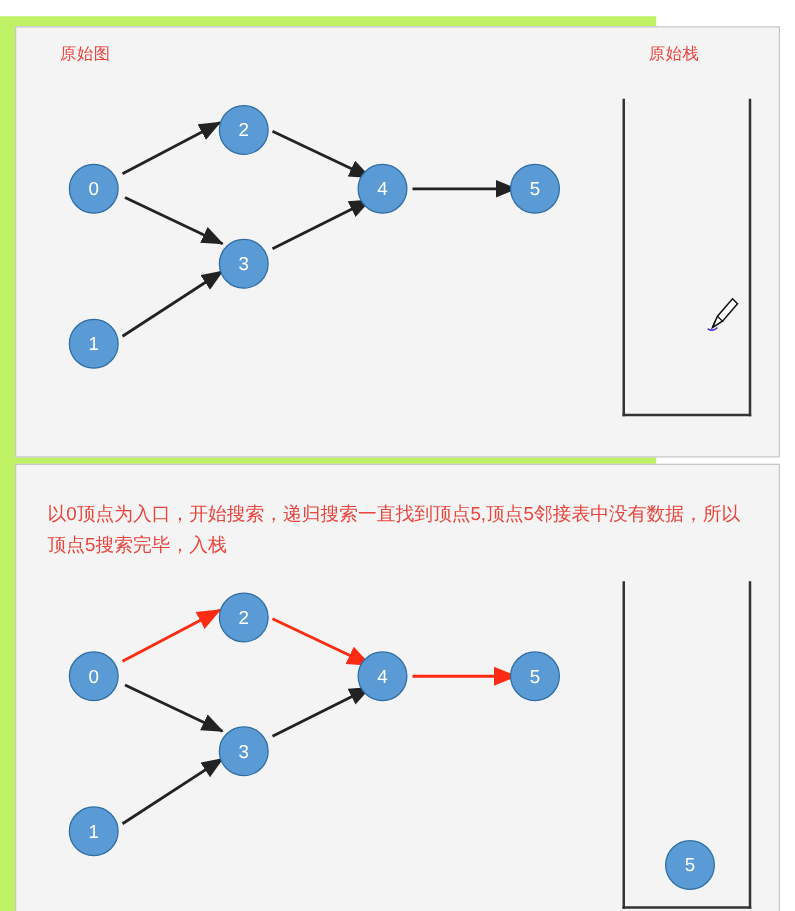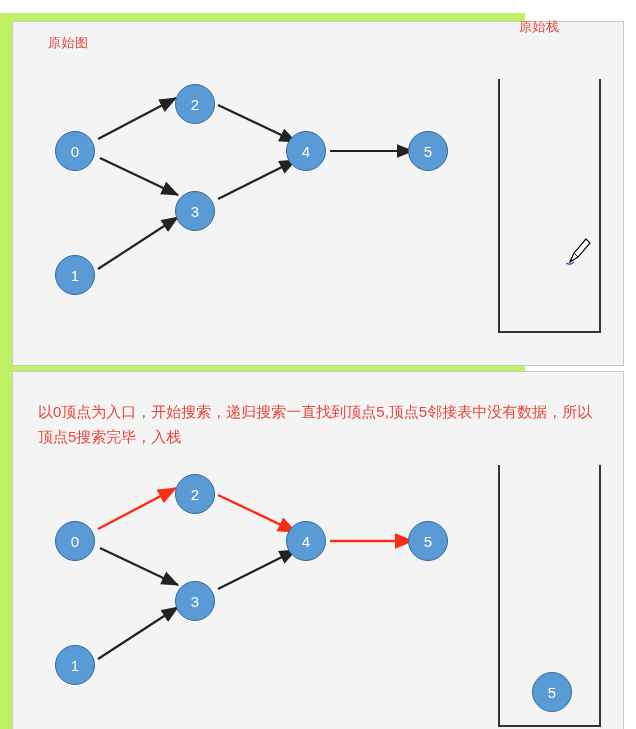--- a/index.html
+++ b/index.html
@@ -91,21 +91,21 @@
 </head>
 <body>
 
 <div id="page">
 
   <div class="panel" id="panel-top"></div>
 
   <div class="panel" id="panel-bottom"></div>
 
   <div class="label-red" style="left:48px; top:21px;">原始图</div>
-  <div class="label-red" style="left:519px; top:5px;">原始栈</div>
+  <div class="label-red" style="left:519px; top:21px;">原始栈</div>
 
   <div class="caption" style="left:38px; top:386px;">以0顶点为入口，开始搜索，递归搜索一直找到顶点5,顶点5邻接表中没有数据，所以顶点5搜索完毕，入栈</div>
 
   <svg class="layer" viewBox="0 0 636 729">
     <defs>
       <marker id="arrow-black" markerWidth="9" markerHeight="9" refX="7.5" refY="3.2" orient="auto" markerUnits="strokeWidth">
         <path d="M0,0 L8,3.2 L0,6.4 z" fill="#222222"></path>
       </marker>
       <marker id="arrow-red" markerWidth="9" markerHeight="9" refX="7.5" refY="3.2" orient="auto" markerUnits="strokeWidth">
         <path d="M0,0 L8,3.2 L0,6.4 z" fill="#fc2b13"></path>

